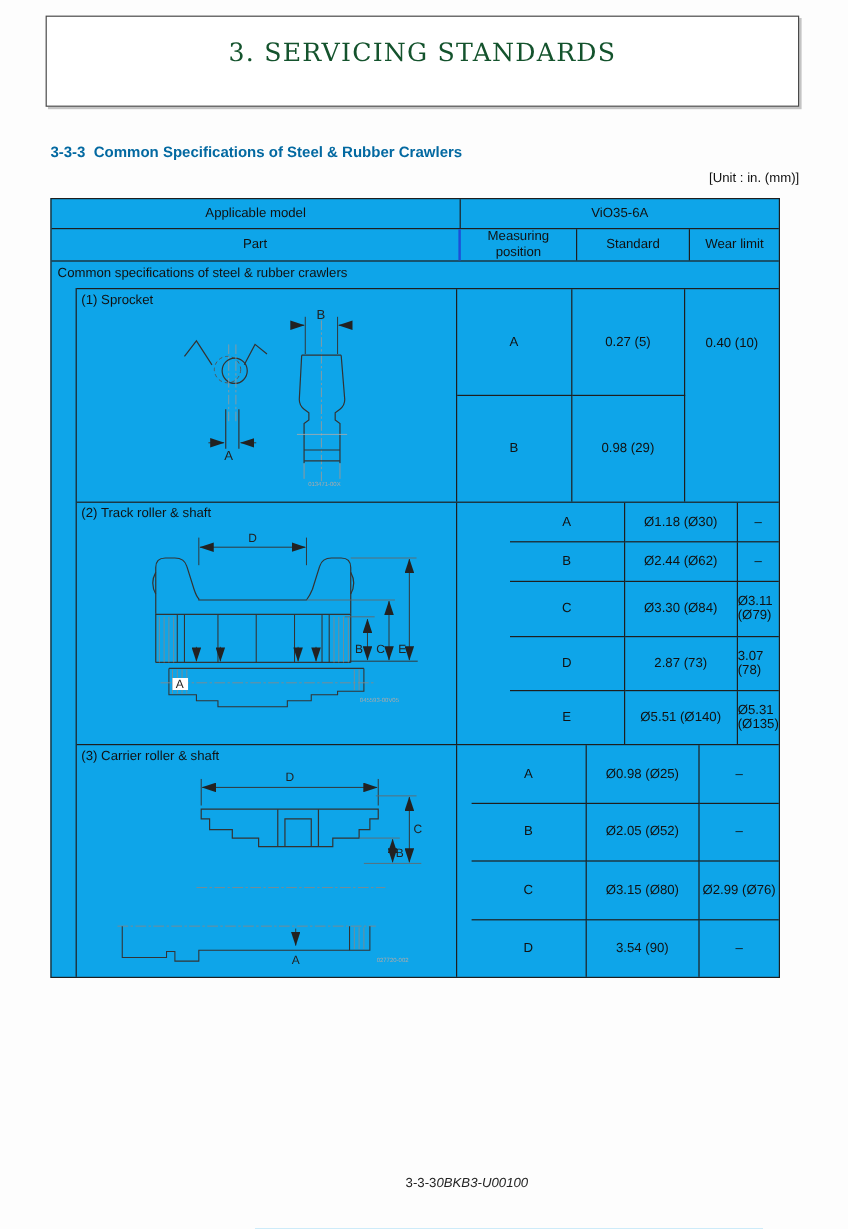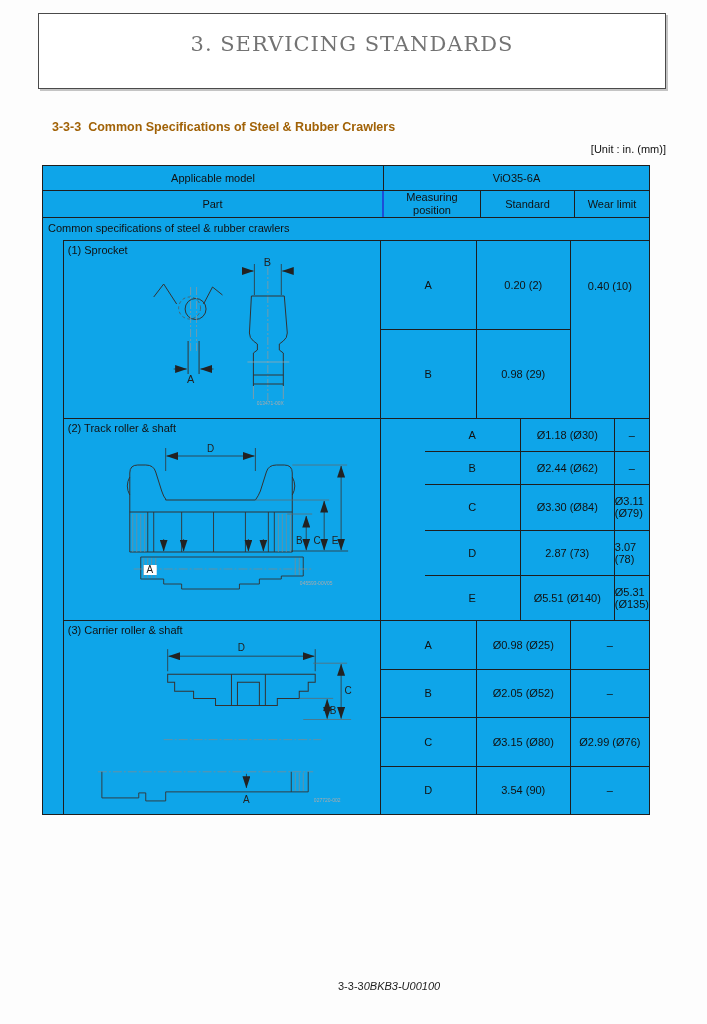--- a/index.html
+++ b/index.html
@@ -8,26 +8,26 @@
     font-family:"Liberation Sans", sans-serif; color:#111; overflow:hidden;
   }
   .chapter-box {
     position:absolute; left:38px; top:13px; width:626px; height:74px;
     border:1.5px solid #4a4a4a; background:#fff;
     box-shadow:2px 2px 0 #c4c4c4;
     display:flex; align-items:center; justify-content:center;
   }
   .chapter-title {
     font-family:"DejaVu Serif","Liberation Serif",serif;
-    font-size:21px; letter-spacing:1px; color:#737373;
+    font-size:21px; letter-spacing:1px; color:#14532d;
     transform:translateY(-7px);
   }
   .section-heading {
-    position:absolute; left:52px; top:120px;
-    font-size:12.5px; font-weight:bold; color:#a16207;
+    position:absolute; left:42px; top:120px;
+    font-size:12.5px; font-weight:bold; color:#0369a1;
   }
   .unit-note { position:absolute; right:41px; top:143px; font-size:11px; }
   .spec-table {
     position:absolute; left:42px; top:165px; width:608px;
     border:1.2px solid #1e1e1e; box-sizing:border-box;
     font-size:11px; background:#0ea5e9;
   }
   .spec-table * { box-sizing:border-box; }
   .cell { display:flex; align-items:center; justify-content:center; text-align:center; }
   .tr1 { display:flex; height:25px; border-bottom:1px solid #1e1e1e; }
@@ -37,21 +37,21 @@
   .tr2 .c-part { width:341px; border-right:2px solid #1d4ed8; }
   .tr2 .c-pos  { width:97px;  border-right:1px solid #1e1e1e; padding:0 10px; line-height:1.15; }
   .tr2 .c-std  { width:94px;  border-right:1px solid #1e1e1e; }
   .tr2 .c-wear { flex:1; }
   .group-row { height:22px; line-height:21px; padding-left:5px; }
   .tbody { display:flex; }
   .strip { width:23px; border-right:1px solid #1e1e1e; }
   .sections { flex:1; display:flex; flex-direction:column; border-top:1px solid #1e1e1e; }
   .section { display:flex; border-bottom:1px solid #1e1e1e; }
   .section:last-child { border-bottom:none; }
-  .section.s1 { height:178px; } .section.s2 { height:202px;gap:44px; } .section.s3 { height:193px; }
+  .section.s1 { height:178px; } .section.s2 { height:202px;gap:44px; } .section.s3 { height:193px;gap:12px; }
   .part-cell { width:317px; border-right:1px solid #1e1e1e; position:relative; }
   .part-title { position:absolute; left:4px; top:3px; font-size:11px; z-index:2; }
   .part-cell svg { position:absolute; left:0; top:0; width:100%; height:100%; }
   .mrows { flex:1; display:grid; grid-template-columns:96px 94px 1fr; }
   .mcell { border-right:1px solid #1e1e1e; border-bottom:1px solid #1e1e1e;
            display:flex; align-items:center; justify-content:center; }
   .mcell.wear { border-right:none; }
   .mrows .mcell:nth-last-child(-n+3) { border-bottom:none; }
   .footer { position:absolute; left:338px; top:980px; display:flex; font-size:11px; color:#222; }
   .footer .doc-code { font-style:italic; }
@@ -129,21 +129,21 @@
             </g>
             <g font-size="11" fill="#222" text-anchor="middle">
               <text x="127" y="142">A</text>
               <text x="204" y="25">B</text>
             </g>
             <text x="207" y="164" font-size="5" fill="#aaa" text-anchor="middle">013471-00X</text>
           </svg>
         </div>
         <div class="mrows">
           <div class="mcell pos">A</div>
-          <div class="mcell std">0.20 (2)</div>
+          <div class="mcell std">0.27 (5)</div>
           <div class="mcell wear">0.40 (10)</div>
           <div class="mcell pos">B</div>
           <div class="mcell std">0.98 (29)</div>
         </div>
       </div>
 
       <div class="section s2">
         <div class="part-cell">
           <div class="part-title">(2) Track roller &amp; shaft</div>
           <svg viewBox="0 0 317 201" preserveAspectRatio="none">

